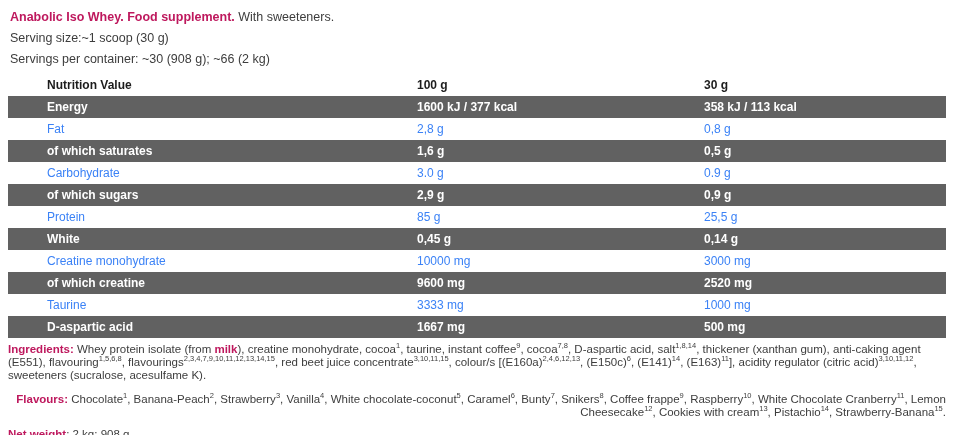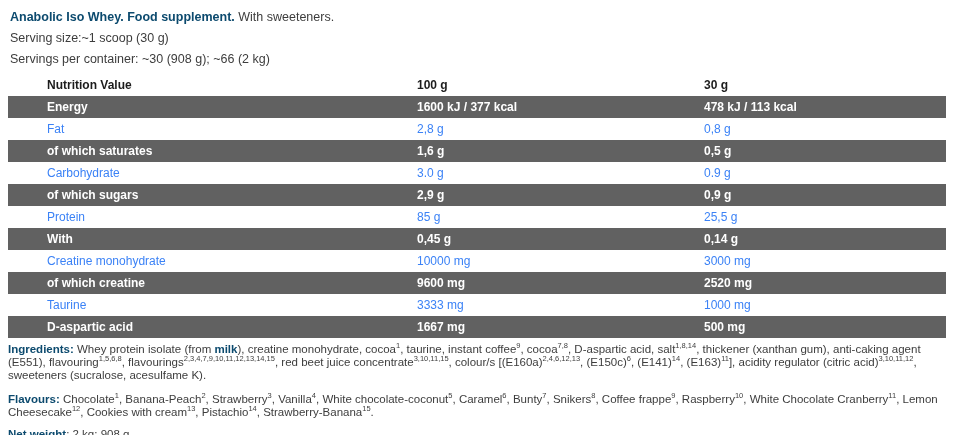--- a/index.html
+++ b/index.html
@@ -3,39 +3,39 @@
 <meta charset="utf-8">
 <style>
   html,body { margin:0; padding:0; }
   body {
     width:954px; height:435px; background:#ffffff; overflow:hidden;
     font-family:"Liberation Sans", sans-serif; color:#3d3d3d;
     -webkit-font-smoothing:antialiased;
   }
   .top-block { padding:7px 0 0 10px; font-size:12.5px; }
   .top-block .line { line-height:21px; white-space:nowrap; }
-  .b { font-weight:700; color:#0c4a6e; }
+  .b { font-weight:700; color:#be185d; }
   .i { }
 
   .nutrition-table { margin:4px 8px 0 8px; }
   .trow {
     display:grid; grid-template-columns:370px 287px 1fr;
     height:22px; line-height:22px; padding-left:22px;
     font-size:12px; white-space:nowrap; overflow:hidden;
   }
   .thead { font-weight:700; color:#1c1c1c; }
   .trow.dark { background:#616161; color:#ffffff; font-weight:700; }
   .trow.light { background:#ffffff; color:#3b82f6; }
   .tcell { overflow:hidden;margin-left:17px; }
 
   .para {
     margin:5px 8px 0 8px; font-size:11.5px; line-height:13px; color:#3d3d3d;
   }
   .para sup { font-size:7.5px; line-height:0; vertical-align:super; }
-  .flavours-para { margin-top:11px; }
+  .flavours-para { margin-top:11px;text-align:right; }
   .netweight-para { margin-top:9px; }
 </style>
 </head>
 <body>
 
 <div class="top-block">
   <div class="line">
     <span class="b">Anabolic Iso Whey. Food supplement.</span><span> With sweeteners.</span>
   </div>
   <div class="line">Serving size:~1 scoop (30 g)</div>
@@ -45,21 +45,21 @@
 <div class="nutrition-table">
   <div class="trow thead">
     <div class="tcell">Nutrition Value</div>
     <div class="tcell">100 g</div>
     <div class="tcell">30 g</div>
   </div>
   <div>
       <div class="trow dark">
         <div class="tcell">Energy</div>
         <div class="tcell">1600 kJ / 377 kcal</div>
-        <div class="tcell">478 kJ / 113 kcal</div>
+        <div class="tcell">358 kJ / 113 kcal</div>
       </div>
       <div class="trow light">
         <div class="tcell">Fat</div>
         <div class="tcell">2,8 g</div>
         <div class="tcell">0,8 g</div>
       </div>
       <div class="trow dark">
         <div class="tcell">of which saturates</div>
         <div class="tcell">1,6 g</div>
         <div class="tcell">0,5 g</div>
@@ -73,21 +73,21 @@
         <div class="tcell">of which sugars</div>
         <div class="tcell">2,9 g</div>
         <div class="tcell">0,9 g</div>
       </div>
       <div class="trow light">
         <div class="tcell">Protein</div>
         <div class="tcell">85 g</div>
         <div class="tcell">25,5 g</div>
       </div>
       <div class="trow dark">
-        <div class="tcell">With</div>
+        <div class="tcell">White</div>
         <div class="tcell">0,45 g</div>
         <div class="tcell">0,14 g</div>
       </div>
       <div class="trow light">
         <div class="tcell">Creatine monohydrate</div>
         <div class="tcell">10000 mg</div>
         <div class="tcell">3000 mg</div>
       </div>
       <div class="trow dark">
         <div class="tcell">of which creatine</div>

